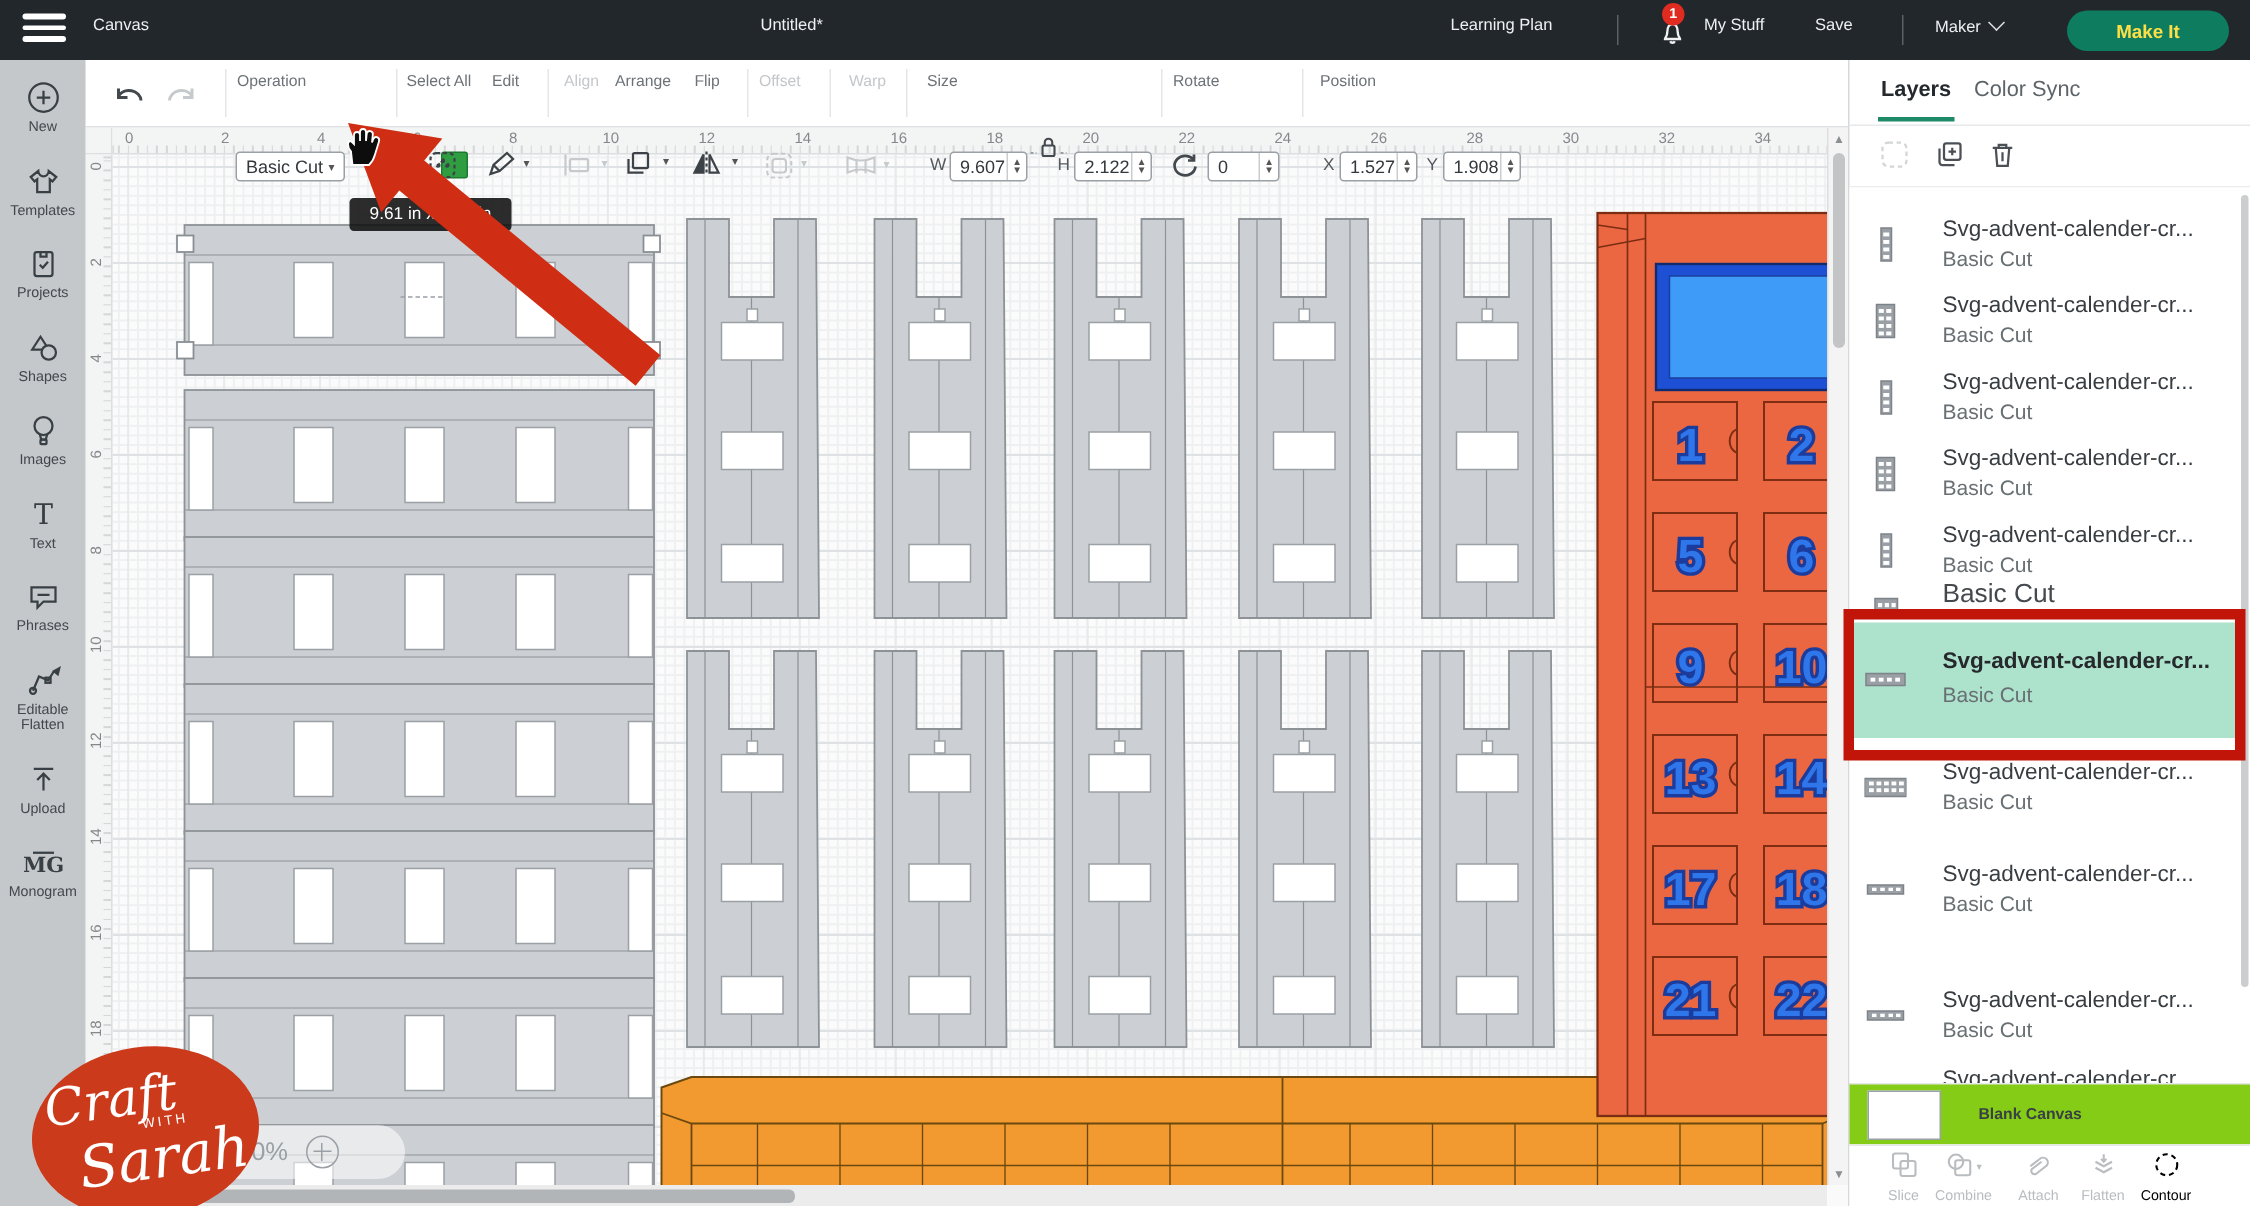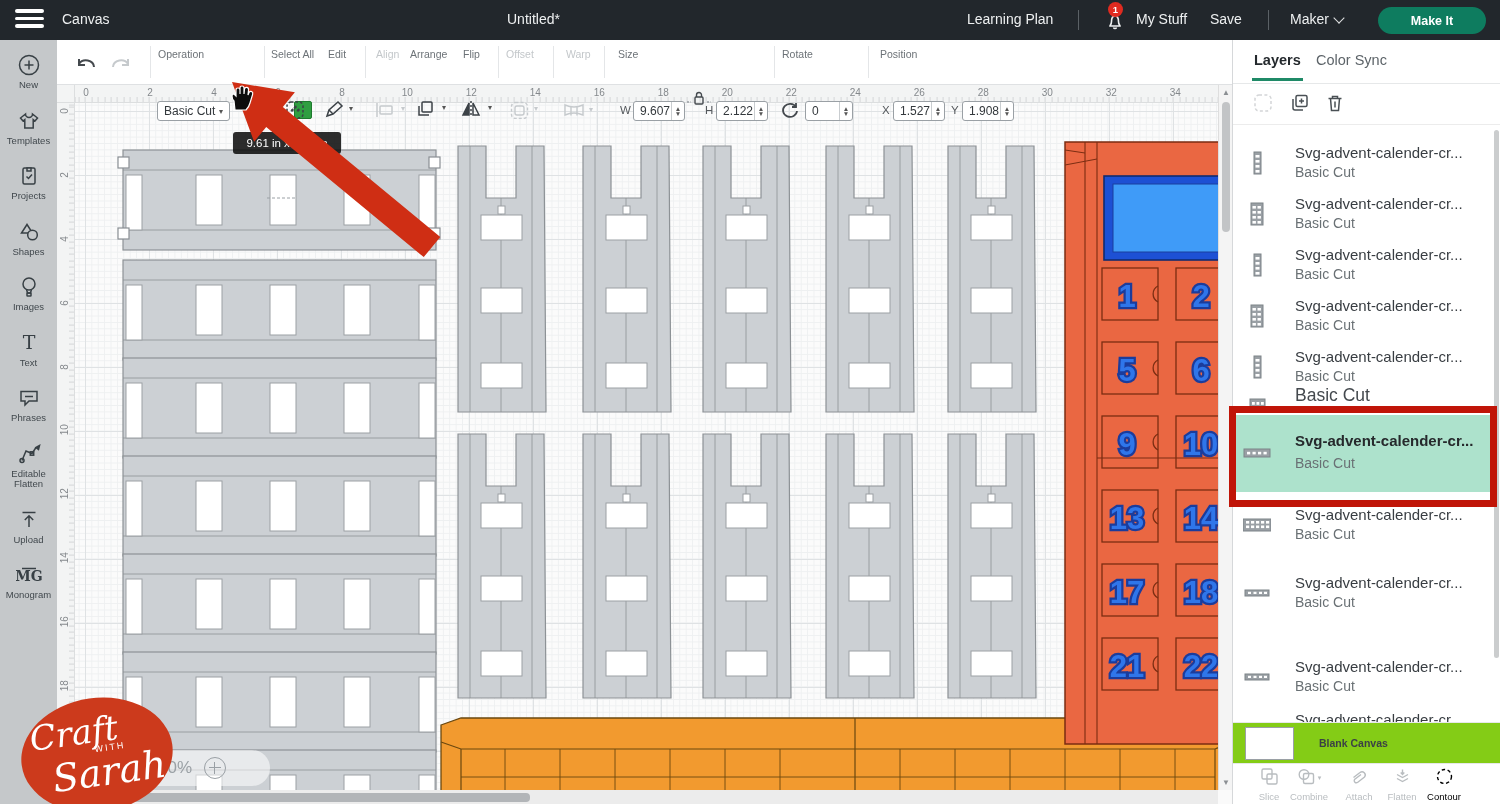--- a/index.html
+++ b/index.html
@@ -4,28 +4,28 @@
 <style>
   * { margin:0; padding:0; box-sizing:border-box; }
   html,body { width:1500px; height:804px; overflow:hidden; background:#fff;
     font-family:"Liberation Sans", sans-serif; }
   .stage { position:relative; width:1500px; height:804px; overflow:hidden; background:#fafafa; }
 
   
   .topbar { position:absolute; left:0; top:0; width:1500px; height:40px; background:#22272c; z-index:20; color:#f2f3f4; }
   .topbar .hamburger { position:absolute; left:15px; top:9px; width:29px; height:22px; cursor:pointer; }
   .topbar .hamburger span { display:block; height:3.5px; background:#fff; border-radius:2px; margin-bottom:4px; }
-  .tb-text { position:absolute; top:11px; font-size:14px; color:#eef0f1; white-space:nowrap; }
+  .tb-text { position:absolute; top:11px; font-size:11px; color:#eef0f1; white-space:nowrap; }
   .tb-divider { position:absolute; top:10px; width:1px; height:20px; background:#5b6166; }
   .bell { position:absolute; left:1103px; top:10px; width:24px; height:22px; }
   .bell svg { display:block; }
   .badge { position:absolute; left:1108px; top:2px; min-width:15px; height:15px; background:#e02b20; border-radius:8px;
     color:#fff; font-size:9.5px; font-weight:bold; text-align:center; line-height:15px; padding:0 2px; }
   .makeit { position:absolute; left:1378px; top:7px; width:108px; height:27px; background:#0e7c5f; border:none;
-    border-radius:14px; color:#ffffff; font-size:12.5px; font-weight:bold; font-family:"Liberation Sans",sans-serif; cursor:pointer; }
+    border-radius:14px; color:#fde047; font-size:12.5px; font-weight:bold; font-family:"Liberation Sans",sans-serif; cursor:pointer; }
   .chev { display:inline-block; width:8px; height:8px; border-right:1.8px solid #dfe1e2; border-bottom:1.8px solid #dfe1e2;
     transform:rotate(45deg); margin-left:6px; vertical-align:2px; }
 
   
   .toolbar { position:absolute; left:57px; top:40px; width:1175px; height:45px; background:#fff; border-bottom:1px solid #dfe1e3; z-index:15;padding-left:28px; }
   .tl-label { position:absolute; top:8px; font-size:10.5px; color:#6c7277; }
   .tl-label.dis { color:#c3c7ca; }
   .tl-sep { position:absolute; top:6px; width:1px; height:32px; background:#e4e6e8; }
   .tl-icon { position:absolute; color:#3c4247; }
   .tl-icon.dis { color:#c6cacd; }

